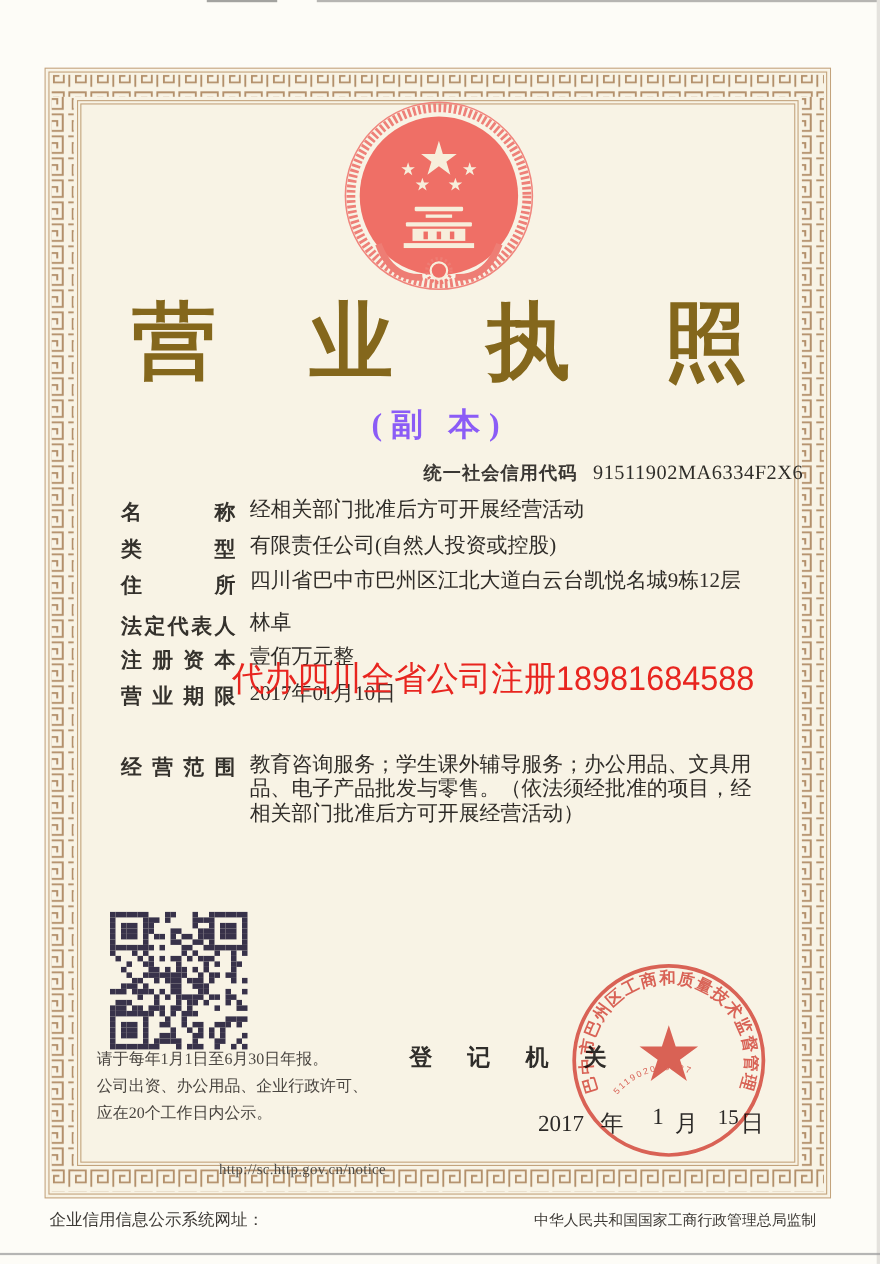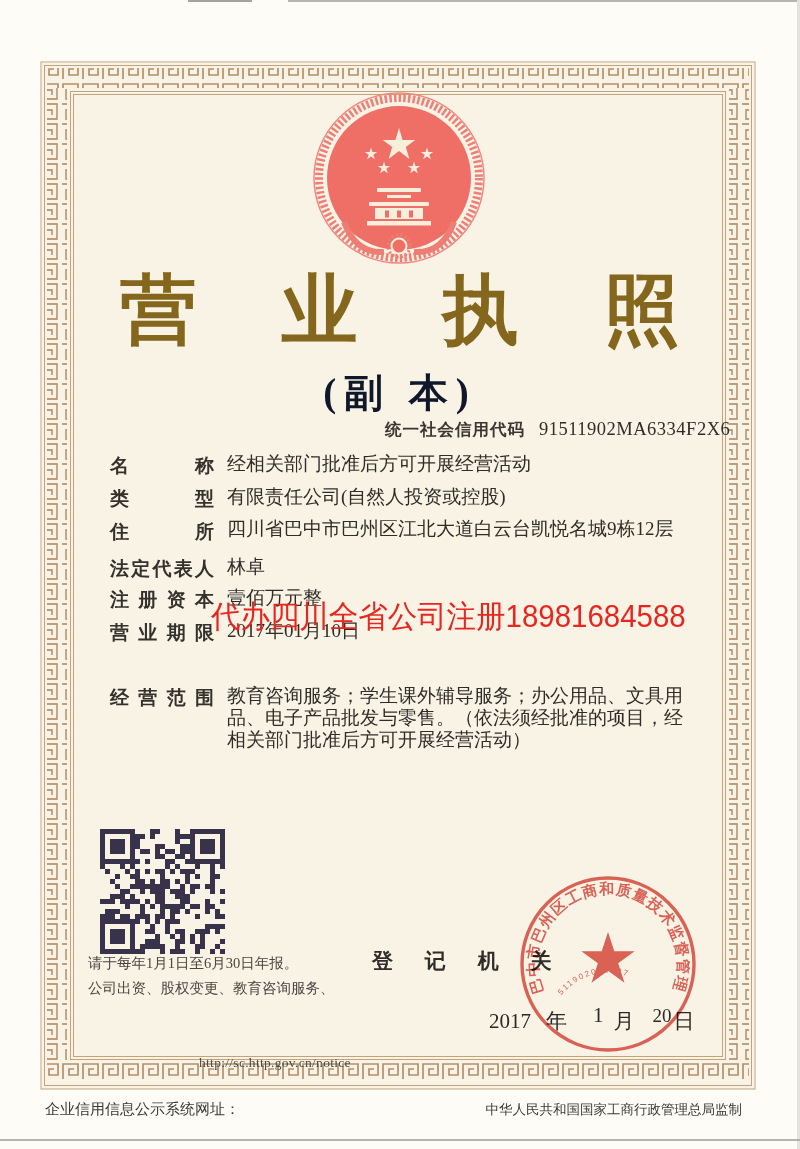--- a/index.html
+++ b/index.html
@@ -11,22 +11,22 @@
   .edge-top-a{left:188px;top:0;width:64px;height:2px;background:#4a4a4a;opacity:.5;}
   .edge-top-b{left:288px;top:0;width:512px;height:2px;background:#4a4a4a;opacity:.4;}
   .edge-right{left:797px;top:0;width:3px;height:1149px;background:#e4e2dd;}
   .edge-bottom{left:0;top:1139px;width:800px;height:2px;background:#a3a3a3;opacity:.8;}
 
   .emblem{left:308px;top:90px;width:184px;height:178px;}
 
   .title{left:0;top:260px;width:800px;text-align:center;font-family:"Liberation Sans",sans-serif;
          font-weight:700;font-size:76px;letter-spacing:32px;padding-left:32px;box-sizing:border-box;
          color:#84671c;}
-  .subtitle{left:0;top:366px;width:800px;text-align:center;font-weight:700;font-size:39px;
-            letter-spacing:8px;color:#0f172a;}
+  .subtitle{left:0;top:366px;width:800px;text-align:center;font-weight:700;font-size:29px;
+            letter-spacing:8px;color:#8b5cf6;}
   .credit-row{left:385px;top:419px;white-space:nowrap;}
   .credit-label{font-family:"Liberation Sans",sans-serif;font-weight:700;font-size:16.5px;
                 letter-spacing:1px;color:#3a3733;}
   .credit-code{font-size:18.5px;letter-spacing:.5px;color:#2f2d29;margin-left:14px;}
 
   .frow{position:absolute;left:110px;width:600px;}
   .flabel{display:inline-block;width:104px;vertical-align:top;
           font-family:"Liberation Sans",sans-serif;font-weight:600;font-size:19px;color:#34312c;
           text-align:justify;text-align-last:justify;}
   .fvalue{display:inline-block;vertical-align:top;margin-left:13px;width:462px;
@@ -451,21 +451,22 @@
       <i style="position:absolute;left:70px;top:120px;width:5px;height:5px;background:#38324a"></i>
       <i style="position:absolute;left:75px;top:120px;width:5px;height:5px;background:#38324a"></i>
       <i style="position:absolute;left:80px;top:120px;width:5px;height:5px;background:#38324a"></i>
       <i style="position:absolute;left:95px;top:120px;width:5px;height:5px;background:#38324a"></i>
       <i style="position:absolute;left:110px;top:120px;width:5px;height:5px;background:#38324a"></i>
       <i style="position:absolute;left:120px;top:120px;width:5px;height:5px;background:#38324a"></i>
     </div>
 
   <div class="abs notice">
     <div>请于每年1月1日至6月30日年报。</div>
-    <div>公司出资、股权变更、教育咨询服务、</div>
+    <div>公司出资、办公用品、企业行政许可、</div>
+    <div>应在20个工作日内公示。</div>
   </div>
 
   <div class="abs registrar">登 记 机 关</div>
 
   <svg class="abs seal" viewBox="0 0 192 192" aria-hidden="true">
     <defs>
       <path id="sealArc" d="M32.6,125.6 A70,70 0 1 1 159.4,125.6" fill="none"></path>
       <path id="sealNumArc" d="M46.9,130.4 A60,60 0 0 1 145.1,130.4" fill="none"></path>
     </defs>
     <circle cx="96" cy="96" r="86" fill="none" stroke="#d8453c" stroke-width="3.4"></circle>
@@ -474,21 +475,21 @@
     </g>
     <text font-family="Liberation Sans, sans-serif" font-size="15" font-weight="600" letter-spacing="1.2" fill="#d8453c">
       <textPath href="#sealArc" startOffset="2">巴中市巴州区工商和质量技术监督管理局</textPath>
     </text>
     <text font-family="Liberation Sans, sans-serif" font-size="8" letter-spacing="1.8" fill="#d8453c">
       <textPath href="#sealNumArc" startOffset="4">511902000227</textPath>
     </text>
   </svg>
 
   <div class="abs date-row">
-    <span>2017</span><span class="u1">年</span><span class="m">1</span><span class="u2">月</span><span class="d">20</span><span class="u3">日</span>
+    <span>2017</span><span class="u1">年</span><span class="m">1</span><span class="u2">月</span><span class="d">15</span><span class="u3">日</span>
   </div>
 
   <div class="abs pub-url">http://sc.http.gov.cn/notice</div>
 
   <div class="abs footer-right">中华人民共和国国家工商行政管理总局监制</div>
   <div class="abs footer-left">企业信用信息公示系统网址：</div>
 
   <div class="abs edge-top-a"></div>
   <div class="abs edge-top-b"></div>
   <div class="abs edge-right"></div>

